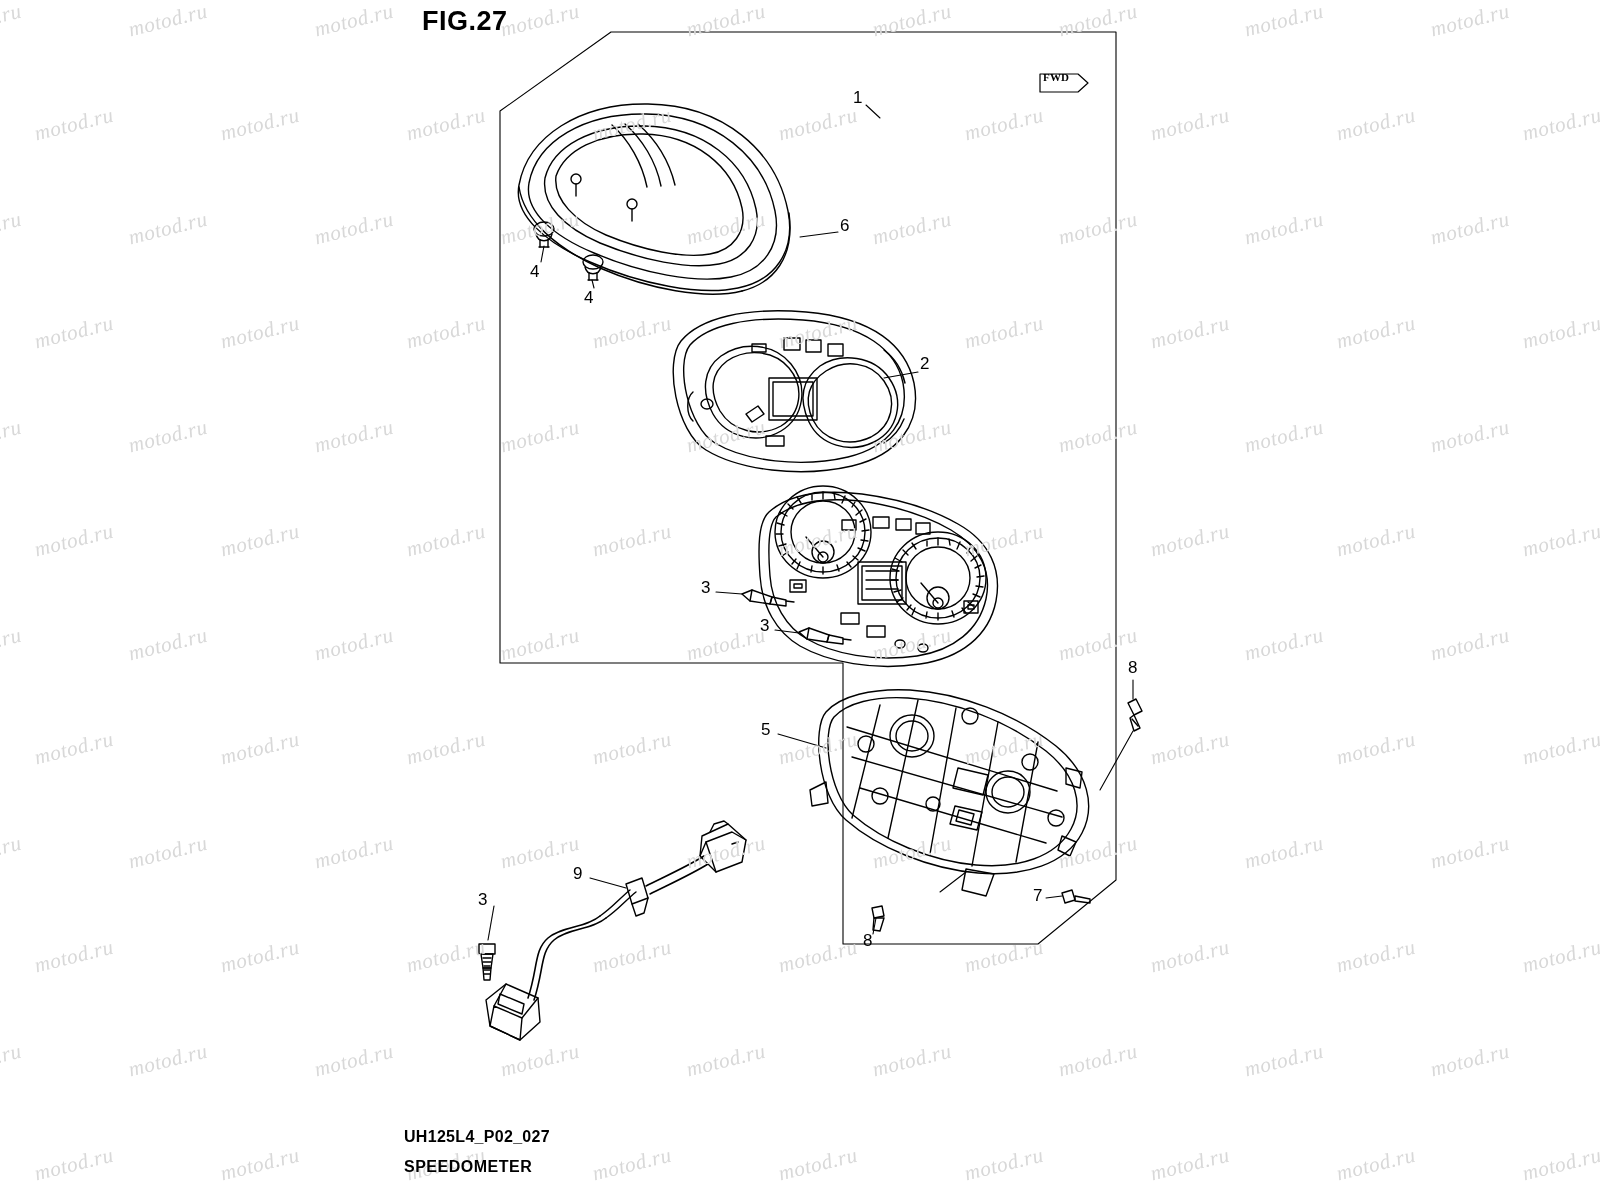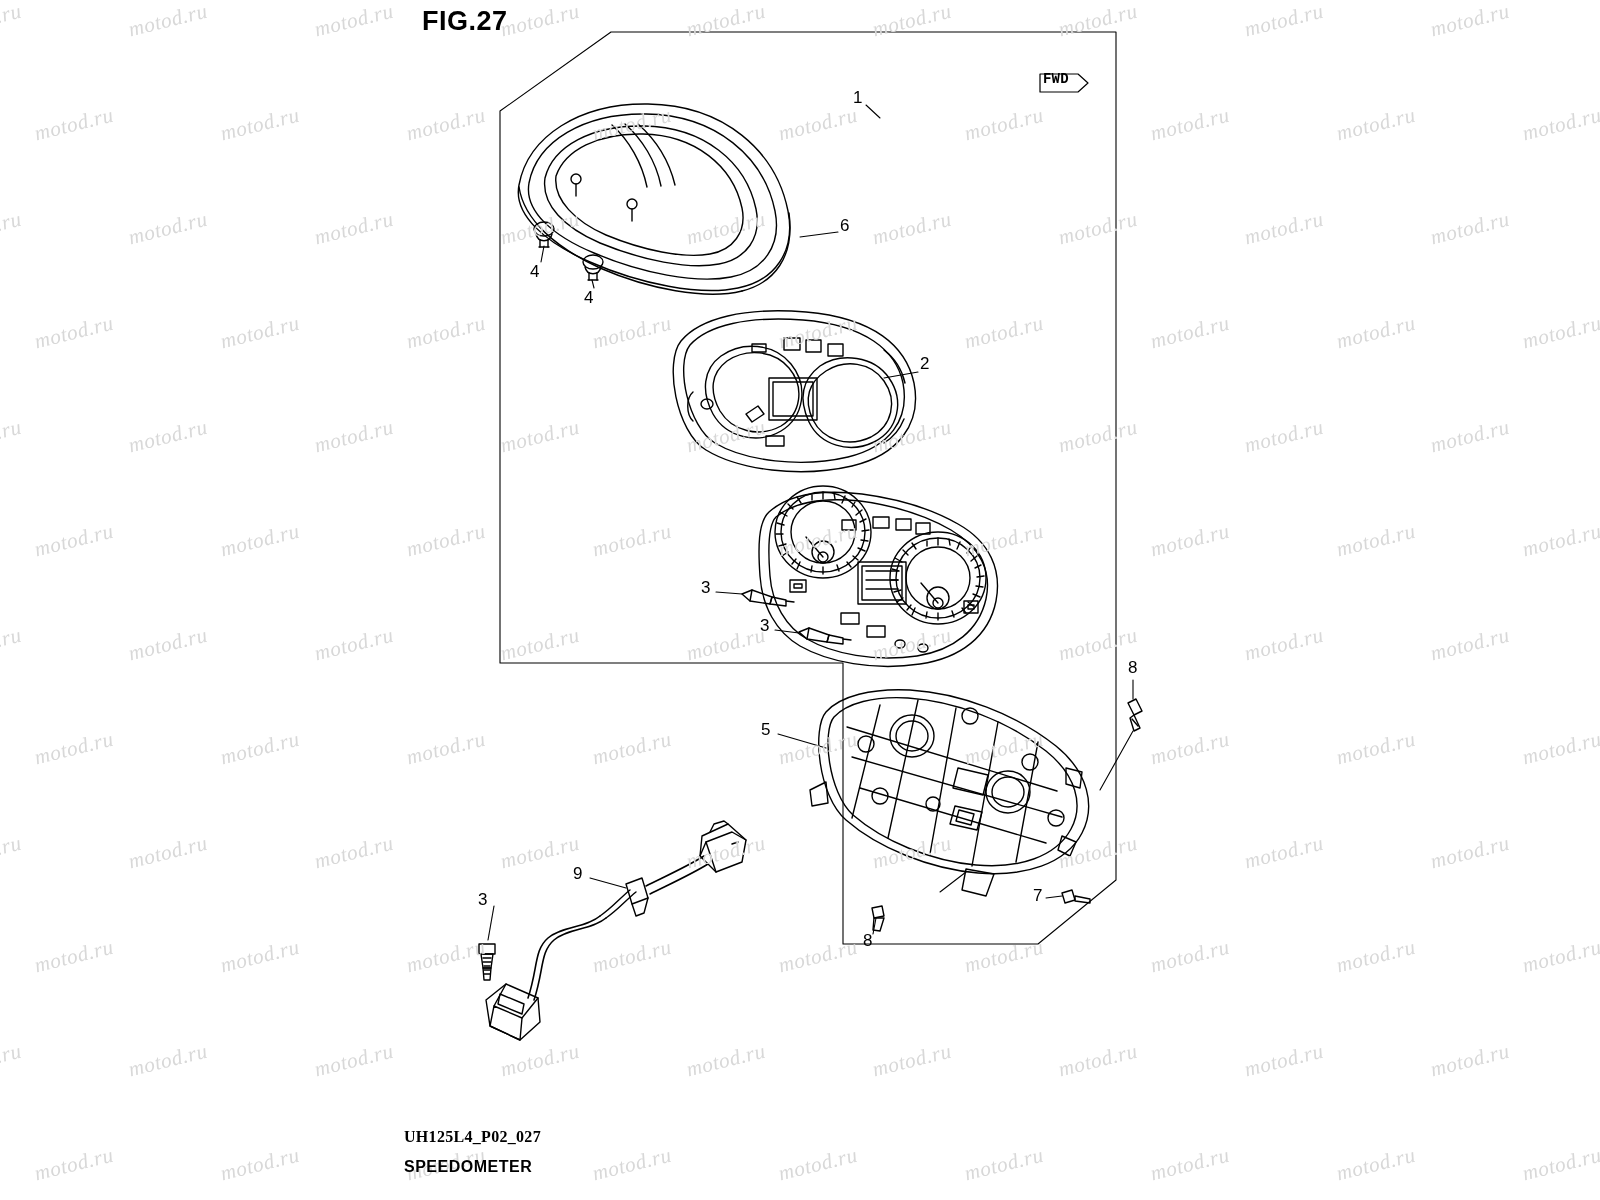--- a/index.html
+++ b/index.html
@@ -45,21 +45,21 @@
     letter-spacing: 0.5px;
     z-index: 8;
   }
   
   #footer-code {
     position: absolute;
     left: 404px;
     top: 1128px;
     font-size: 16px;
     font-weight: bold;
-    font-family: Liberation Serif, serif;
+    font-family: Liberation Sans, sans-serif;
     letter-spacing: 0.3px;
     z-index: 8;
   }
   #footer-name {
     position: absolute;
     left: 404px;
     top: 1158px;
     font-size: 16px;
     font-weight: bold;
     font-family: "Liberation Sans", sans-serif;
@@ -76,23 +76,23 @@
   .callout {
     position: absolute;
     font-size: 17px;
     font-family: "Liberation Sans", sans-serif;
     z-index: 7;
   }
   #fwd-label {
     position: absolute;
     left: 1043px;
     top: 71px;
-    font-size: 14px;
+    font-size: 11px;
     font-weight: bold;
-    font-family: Liberation Mono, monospace;
+    font-family: Liberation Serif, serif;
     z-index: 7;
     letter-spacing: 0.2px;
   }
 </style>
 </head>
 <body>
 
 <div id="page">
 
   <div id="fig-title">FIG.27</div>

